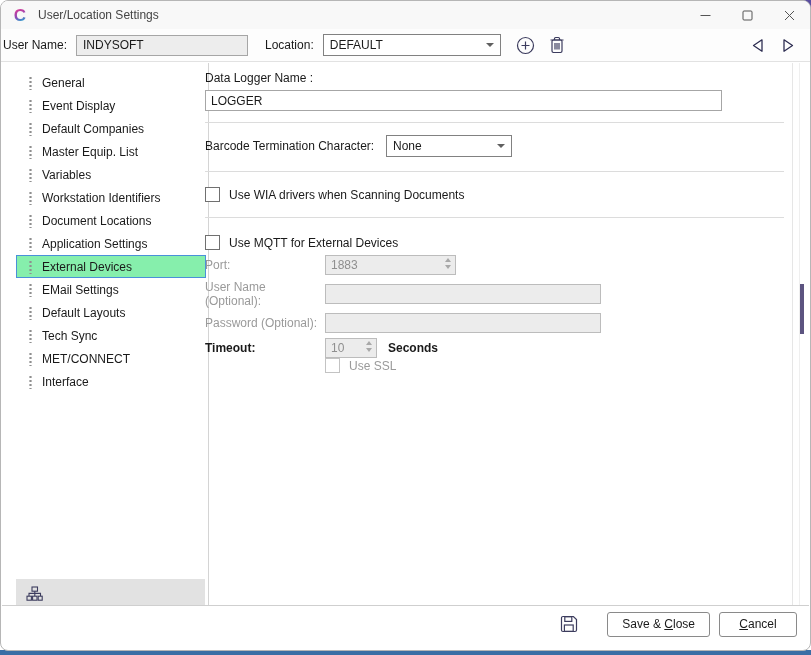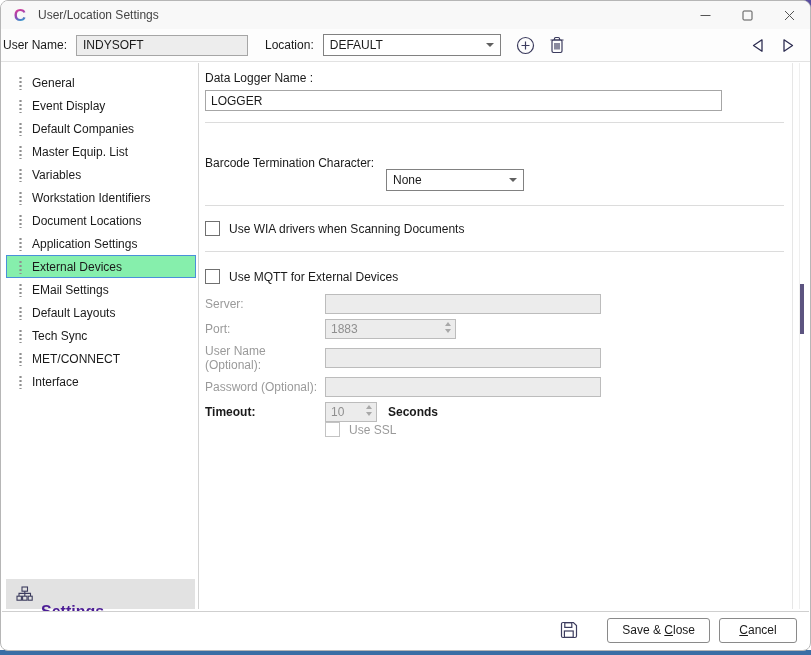--- a/index.html
+++ b/index.html
@@ -32,21 +32,21 @@
   .combo { height: 22px; background: #fff; border: 1px solid #818181; display: flex; align-items: center;
            padding: 0 6px; position: relative; }
   .combo-loc { width: 178px; margin-right: 12px; }
   .combo-arrow { margin-left: auto; width: 0; height: 0; border-left: 4px solid transparent;
                  border-right: 4px solid transparent; border-top: 4px solid #606060; }
   .icon-btn { display: flex; align-items: center; justify-content: center; padding: 3px; margin-right: 8px; }
   .tb-spacer { flex: 1; }
   .nav-btn { display: flex; align-items: center; justify-content: center; padding: 3px; margin-left: 12px; }
 
   
-  .sidebar { position: absolute; left: 4px; top: 62px; width: 194px; bottom: 41px;
+  .sidebar { position: absolute; left: 14px; top: 62px; width: 194px; bottom: 41px;
              border-right: 1px solid #d4d4d4; display: flex; flex-direction: column; background: #fff; }
   .side-list { flex: 1; padding-top: 8px; overflow: hidden; }
   .side-item { height: 23px; display: flex; align-items: center; padding-left: 12px; margin: 0 2px 0 1px;
                border: 1px solid transparent; color: #1a1a1a; cursor: default; }
   .side-item.selected { background: #86efac; border-color: #4a90d9; }
   .grip { width: 3px; height: 14px; margin-right: 10px; flex: 0 0 3px;
           background-image: radial-gradient(circle, #8f8f8f 1px, transparent 1.3px);
           background-size: 3px 4px; background-repeat: repeat-y; background-position: center top; }
   .side-footer { height: 30px; margin: 0 3px 0 1px; background: #e2e2e2; display: flex; align-items: center;
                  padding-left: 10px; gap: 8px; }
@@ -56,21 +56,21 @@
   .main { position: absolute; left: 197px; top: 62px; right: 17px; bottom: 41px;
           border-right: 1px solid #e6e6e6; padding: 6px 8px 0 7px; overflow: hidden; }
   .hr { border-top: 1px solid #dcdcdc; }
   .field-label { margin: 2px 0 5px 0; }
   .text-input { height: 21px; border: 1px solid #a6a6a6; background: #fff; padding: 1px 5px;
                 font: 12px "Liberation Sans", sans-serif; color: #1a1a1a; }
   .logger-input { width: 517px; display: block; }
   .row { display: flex; align-items: center; }
   .barcode-row { margin-top: 12px; }
   .barcode-label { width: 181px; }
-  .combo-barcode { width: 138px; margin-top: 34px; }
+  .combo-barcode { width: 126px; }
   .cb { width: 15px; height: 15px; background: #fff; border: 1px solid #707070; flex: 0 0 15px; margin-right: 9px; }
   .cb.disabled { border-color: #c3c3c3; }
   .cb-row { margin-top: 15px; }
   .mqtt-block { margin-top: 17px; }
   .form-row { display: flex; align-items: center; margin-top: 5px; }
   .form-label { width: 120px; color: #9a9a9a; flex: 0 0 120px; }
   .form-label.strong { color: #1a1a1a; font-weight: 600; }
   .dis-input { background: #ececec; border: 1px solid #bcbcbc; color: #8f8f8f; height: 20px; padding: 1px 5px;
                font: 12px "Liberation Sans", sans-serif; }
   .f-wide { width: 276px; }
@@ -85,21 +85,21 @@
   .seconds { margin-left: 11px; font-weight: 600; }
   .ssl-row { padding-left: 120px; display: flex; align-items: center; }
   .ssl-label { color: #9a9a9a; }
 
   
   .scroll-track { position: absolute; right: 5px; top: 62px; bottom: 41px; width: 6px;
                   border-left: 1px solid #efefef; }
   .scroll-thumb { position: absolute; right: 6px; top: 283px; width: 4px; height: 50px; background: #5c5480; }
 
   
-  .bottombar { position: absolute; left: 1px; right: 1px; bottom: 2px; height: 37px; background: #fff;
+  .bottombar { position: absolute; left: 1px; right: 1px; bottom: 8px; height: 37px; background: #fff;
                border-top: 1px solid #cfcfcf; display: flex; align-items: center; justify-content: flex-end;
                padding: 8px 12px; }
   .save-icon-btn { display: flex; align-items: center; justify-content: center; margin-right: 20px; }
   .btn { height: 25px; background: #fff; border: 1px solid #8a8a8a; border-radius: 3px; padding: 0 14px;
          font: 12px "Liberation Sans", sans-serif; color: #1a1a1a; margin-left: 9px; min-width: 78px; }
   .btn u { text-decoration: underline; }
 </style>
 </head>
 <body>
 
@@ -270,24 +270,20 @@
         <span>Use WIA drivers when Scanning Documents</span>
       </div>
       <div class="hr" style="margin-top:15px"></div>
 
       <div class="mqtt-block">
         <div class="row">
           <span class="cb"></span>
           <span>Use MQTT for External Devices</span>
         </div>
 
-        <div class="form-row" style="margin-top:10px">
-          <span class="form-label">Server:</span>
-          <input class="dis-input f-wide" disabled="" value="" style="">
-        </div>
 
         <div class="form-row">
           <span class="form-label">Port:</span>
           <span class="spin-wrap">
             <input class="dis-input f-port" disabled="" value="1883" style="">
             <span class="spin">
                 <span class="up"></span>
                 <span class="down"></span>
               </span>
           </span>

